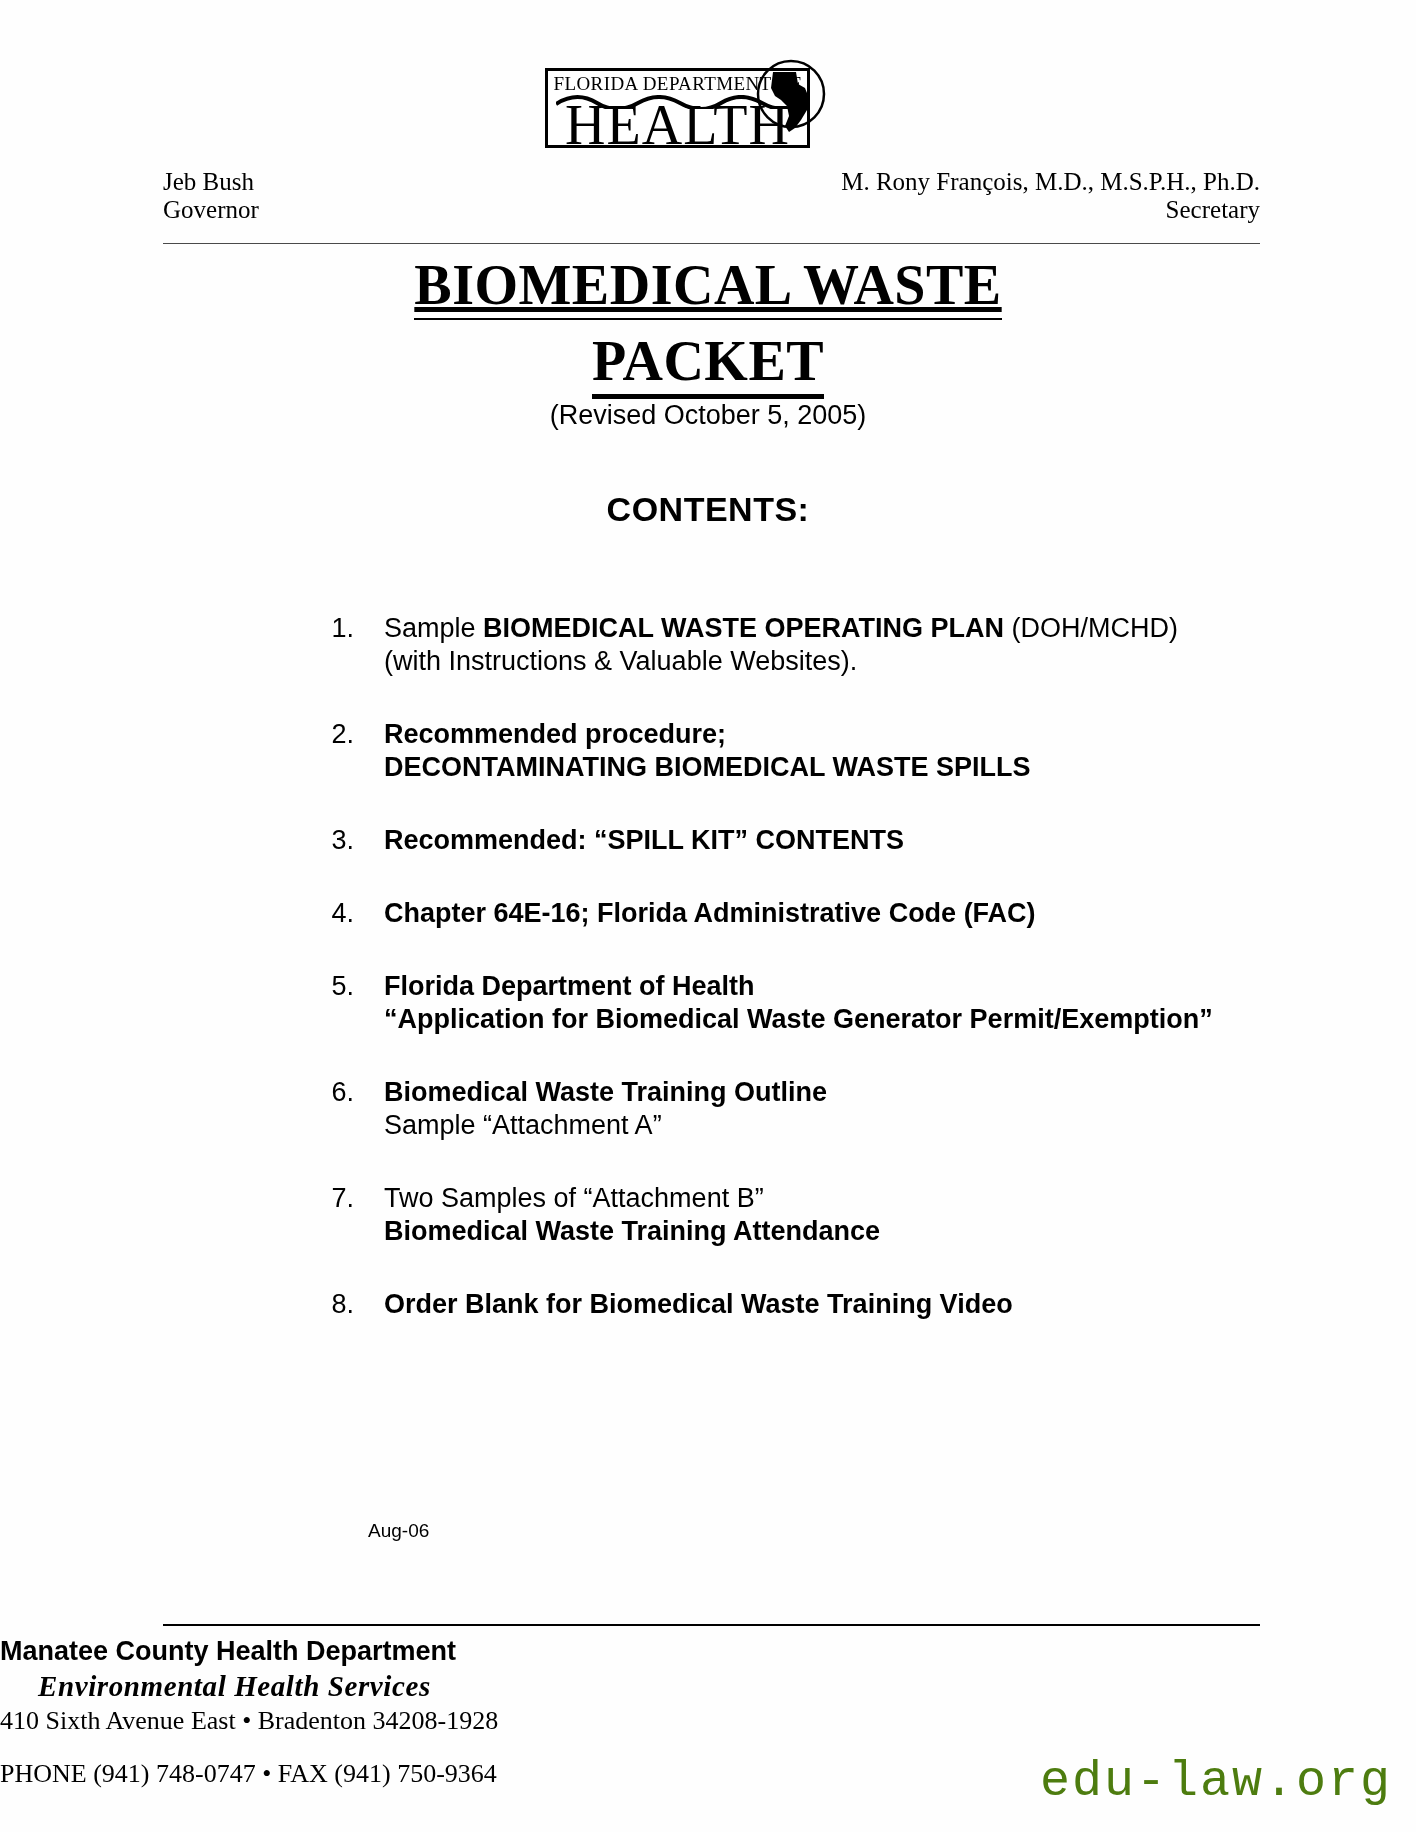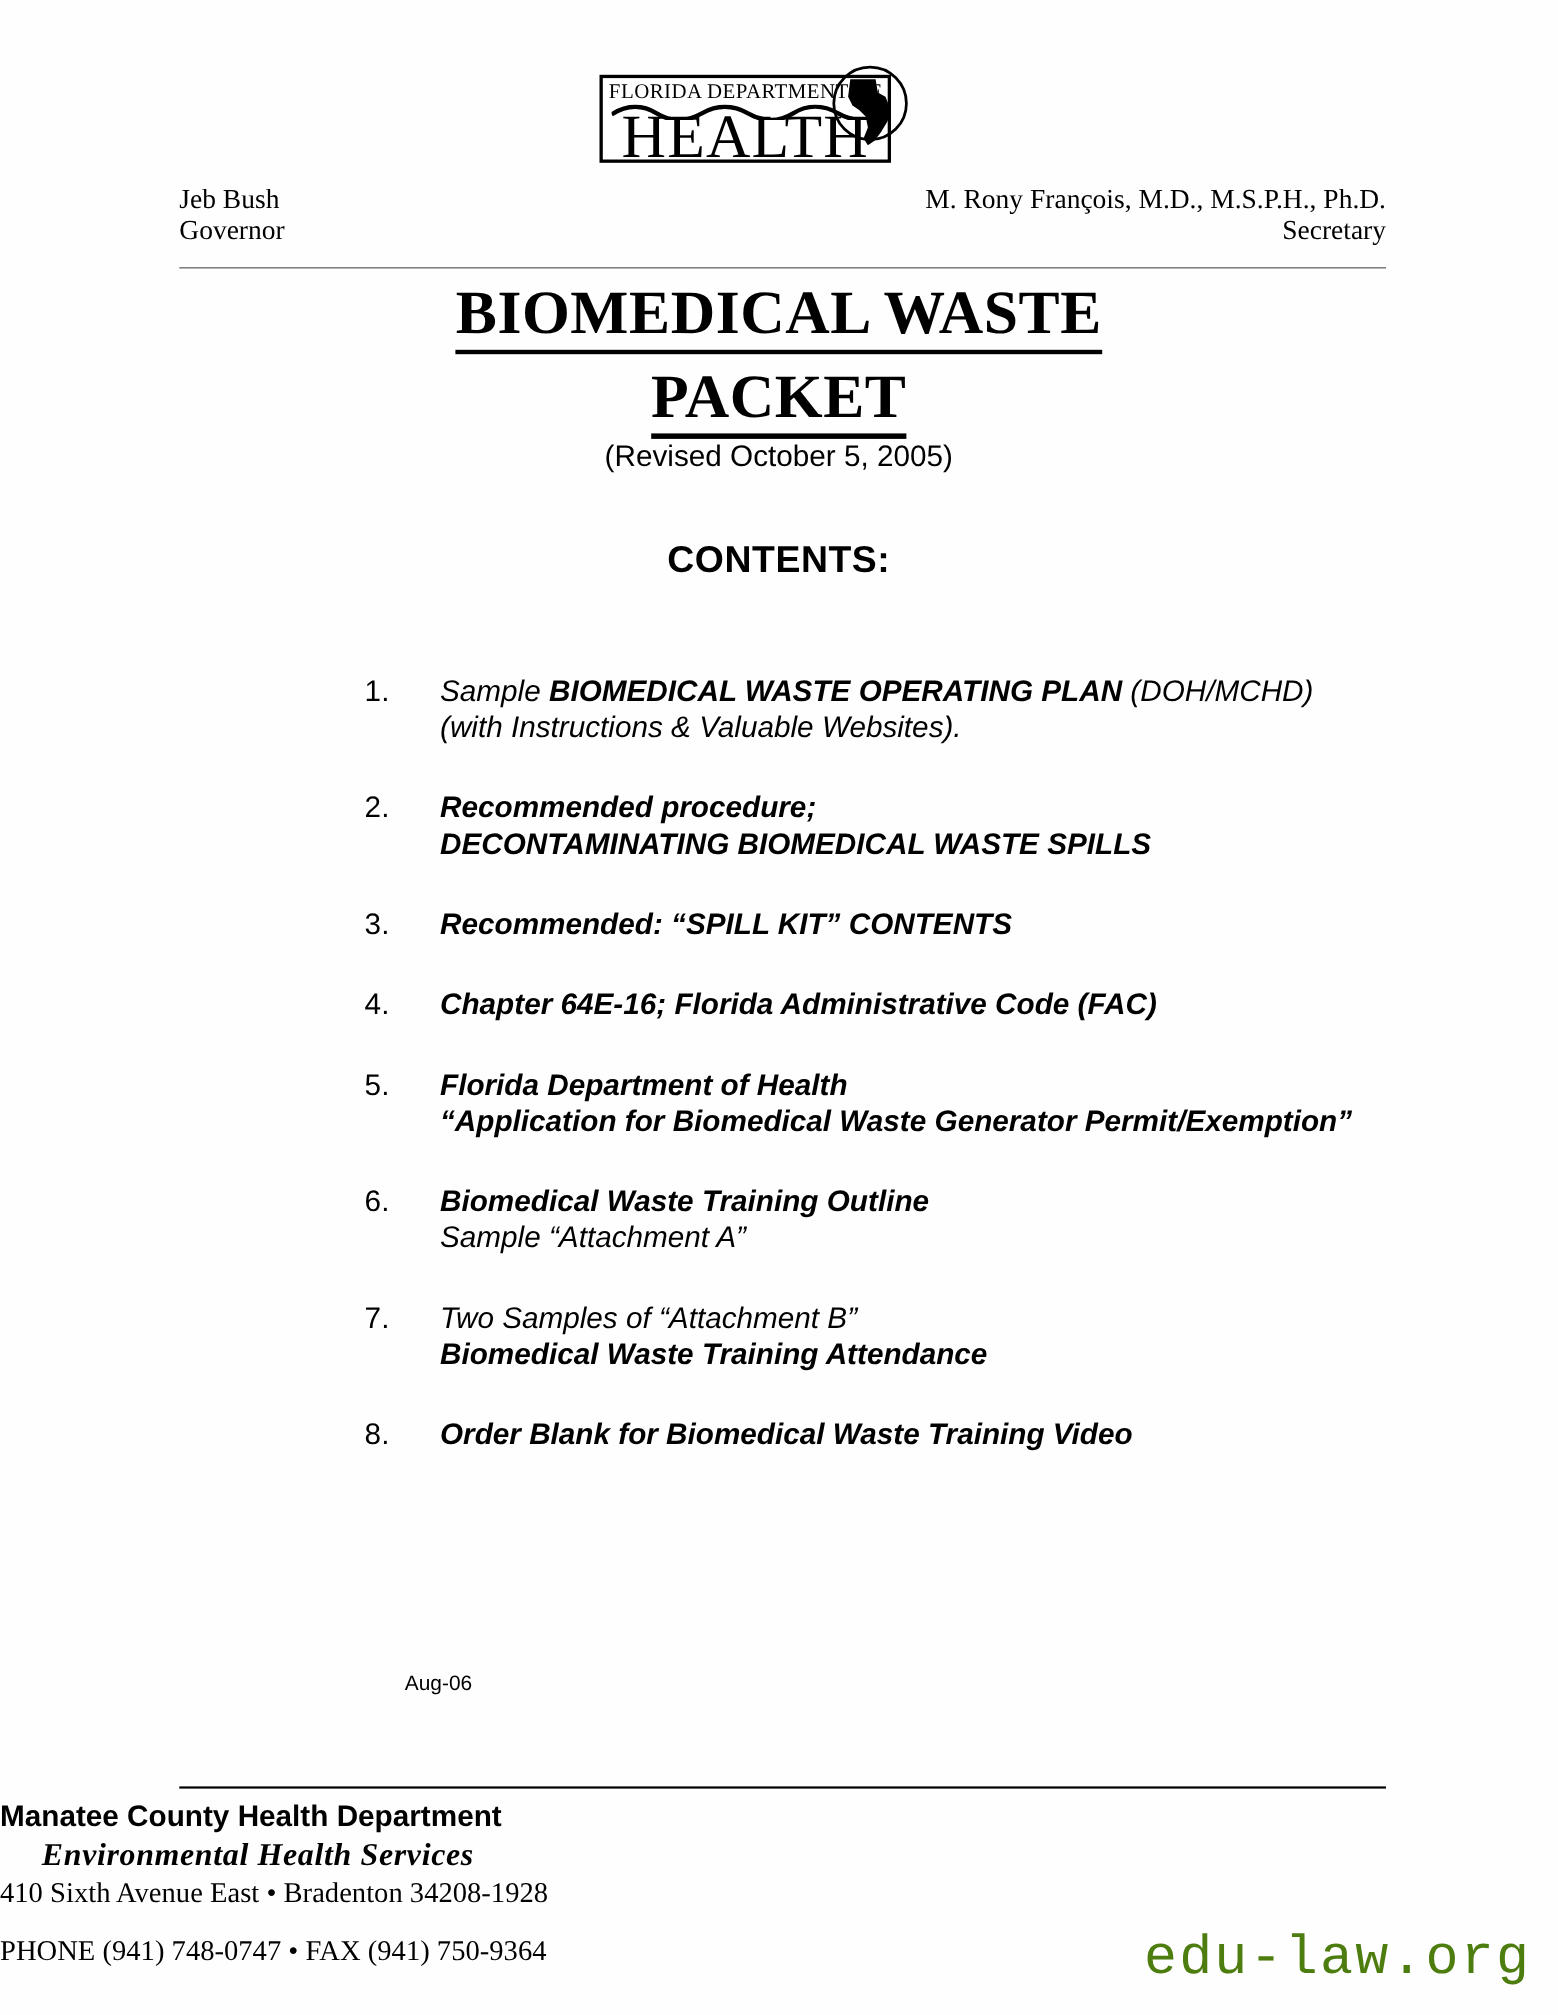--- a/index.html
+++ b/index.html
@@ -135,22 +135,23 @@
     right: 0;
     top: 254px;
     text-align: center;
     font-family: "Liberation Serif", serif;
     font-weight: bold;
     font-size: 56px;
     line-height: 62px;
     letter-spacing: 0.5px;
   }
   .doc-title span.u {
-    border-bottom: 4px solid #000000;
+    border-bottom: 2px solid #000000;
     padding-bottom: 2px;
+    text-decoration: underline;
   }
   .doc-title-2 {
     position: absolute;
     left: 0;
     right: 0;
     top: 330px;
     text-align: center;
     font-family: "Liberation Serif", serif;
     font-weight: bold;
     font-size: 56px;
@@ -198,25 +199,24 @@
     position: absolute;
     left: 0;
     top: 0;
     width: 34px;
     text-align: right;
     font-family: "Liberation Sans", sans-serif;
     font-size: 27px;
     line-height: 33px;
   }
   .item-body {
-    margin-left: 80px;
+    margin-left: 64px;
     font-family: "Liberation Sans", sans-serif;
     font-size: 27px;
     line-height: 33px;
-    font-style: italic;
   }
   .item-line {
     display: block;
     white-space: nowrap;
   }
   .b { font-weight: bold; }
 
   .aug-note {
     position: absolute;
     left: 368px;

